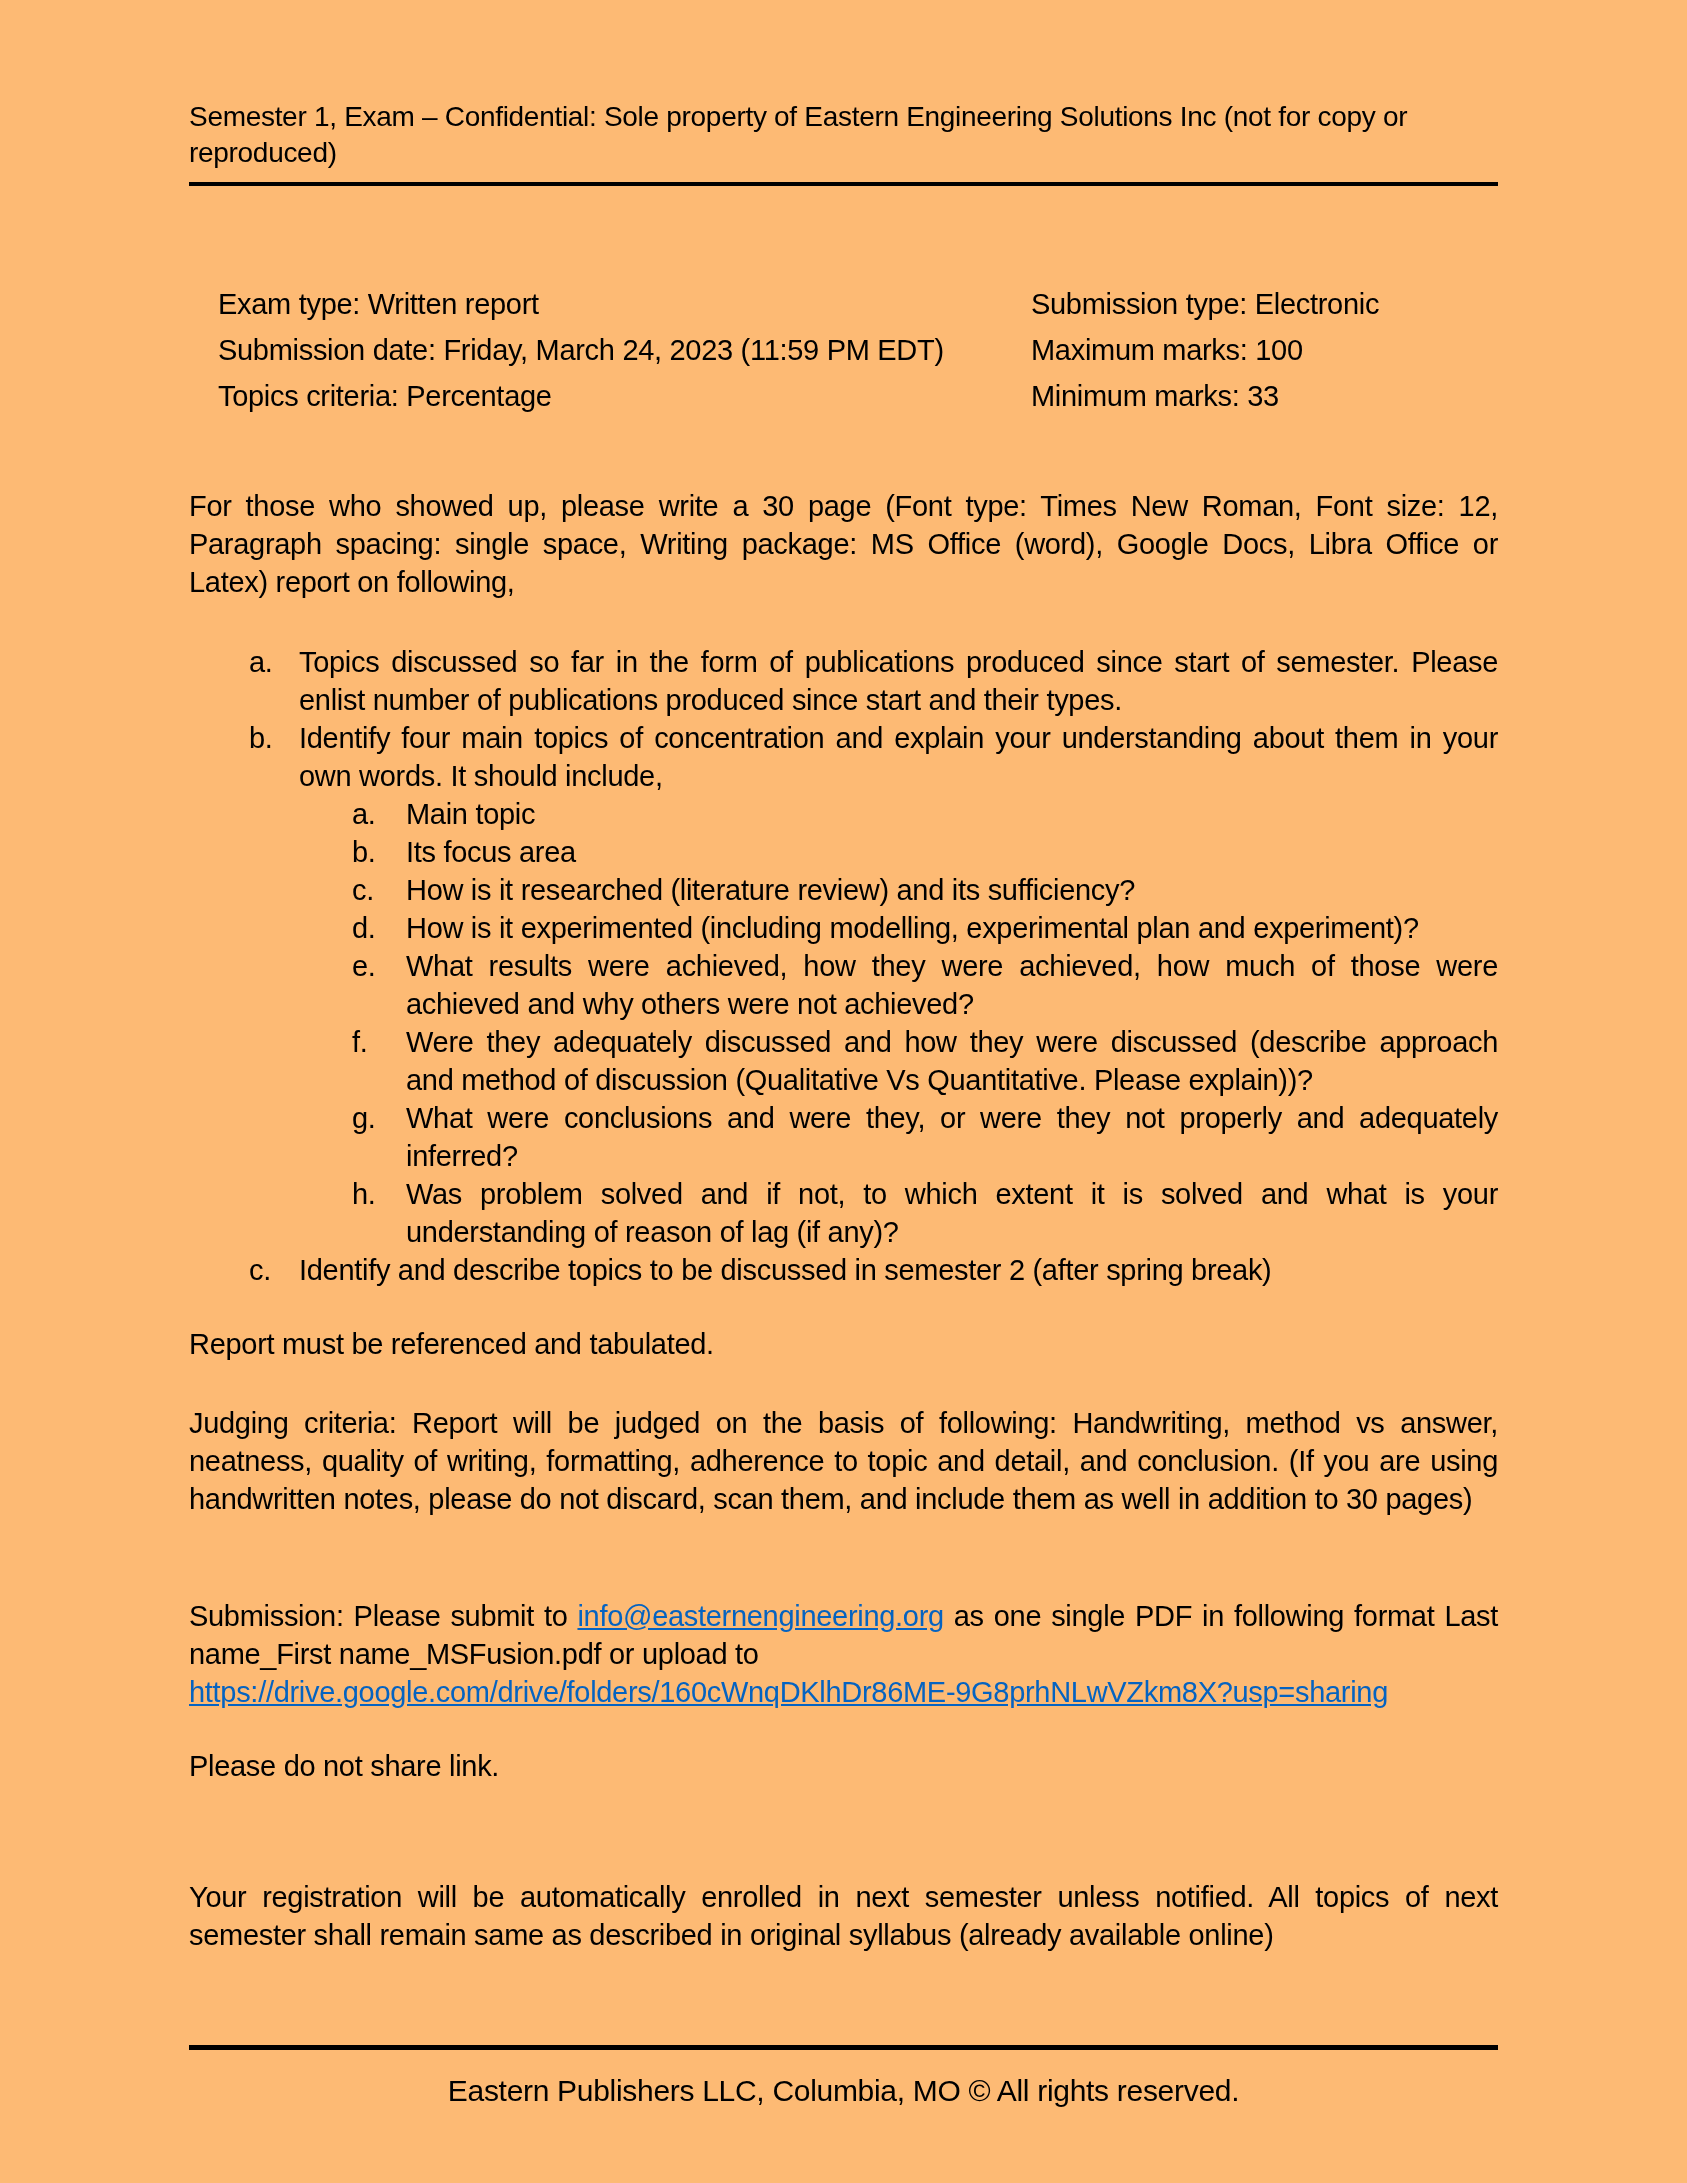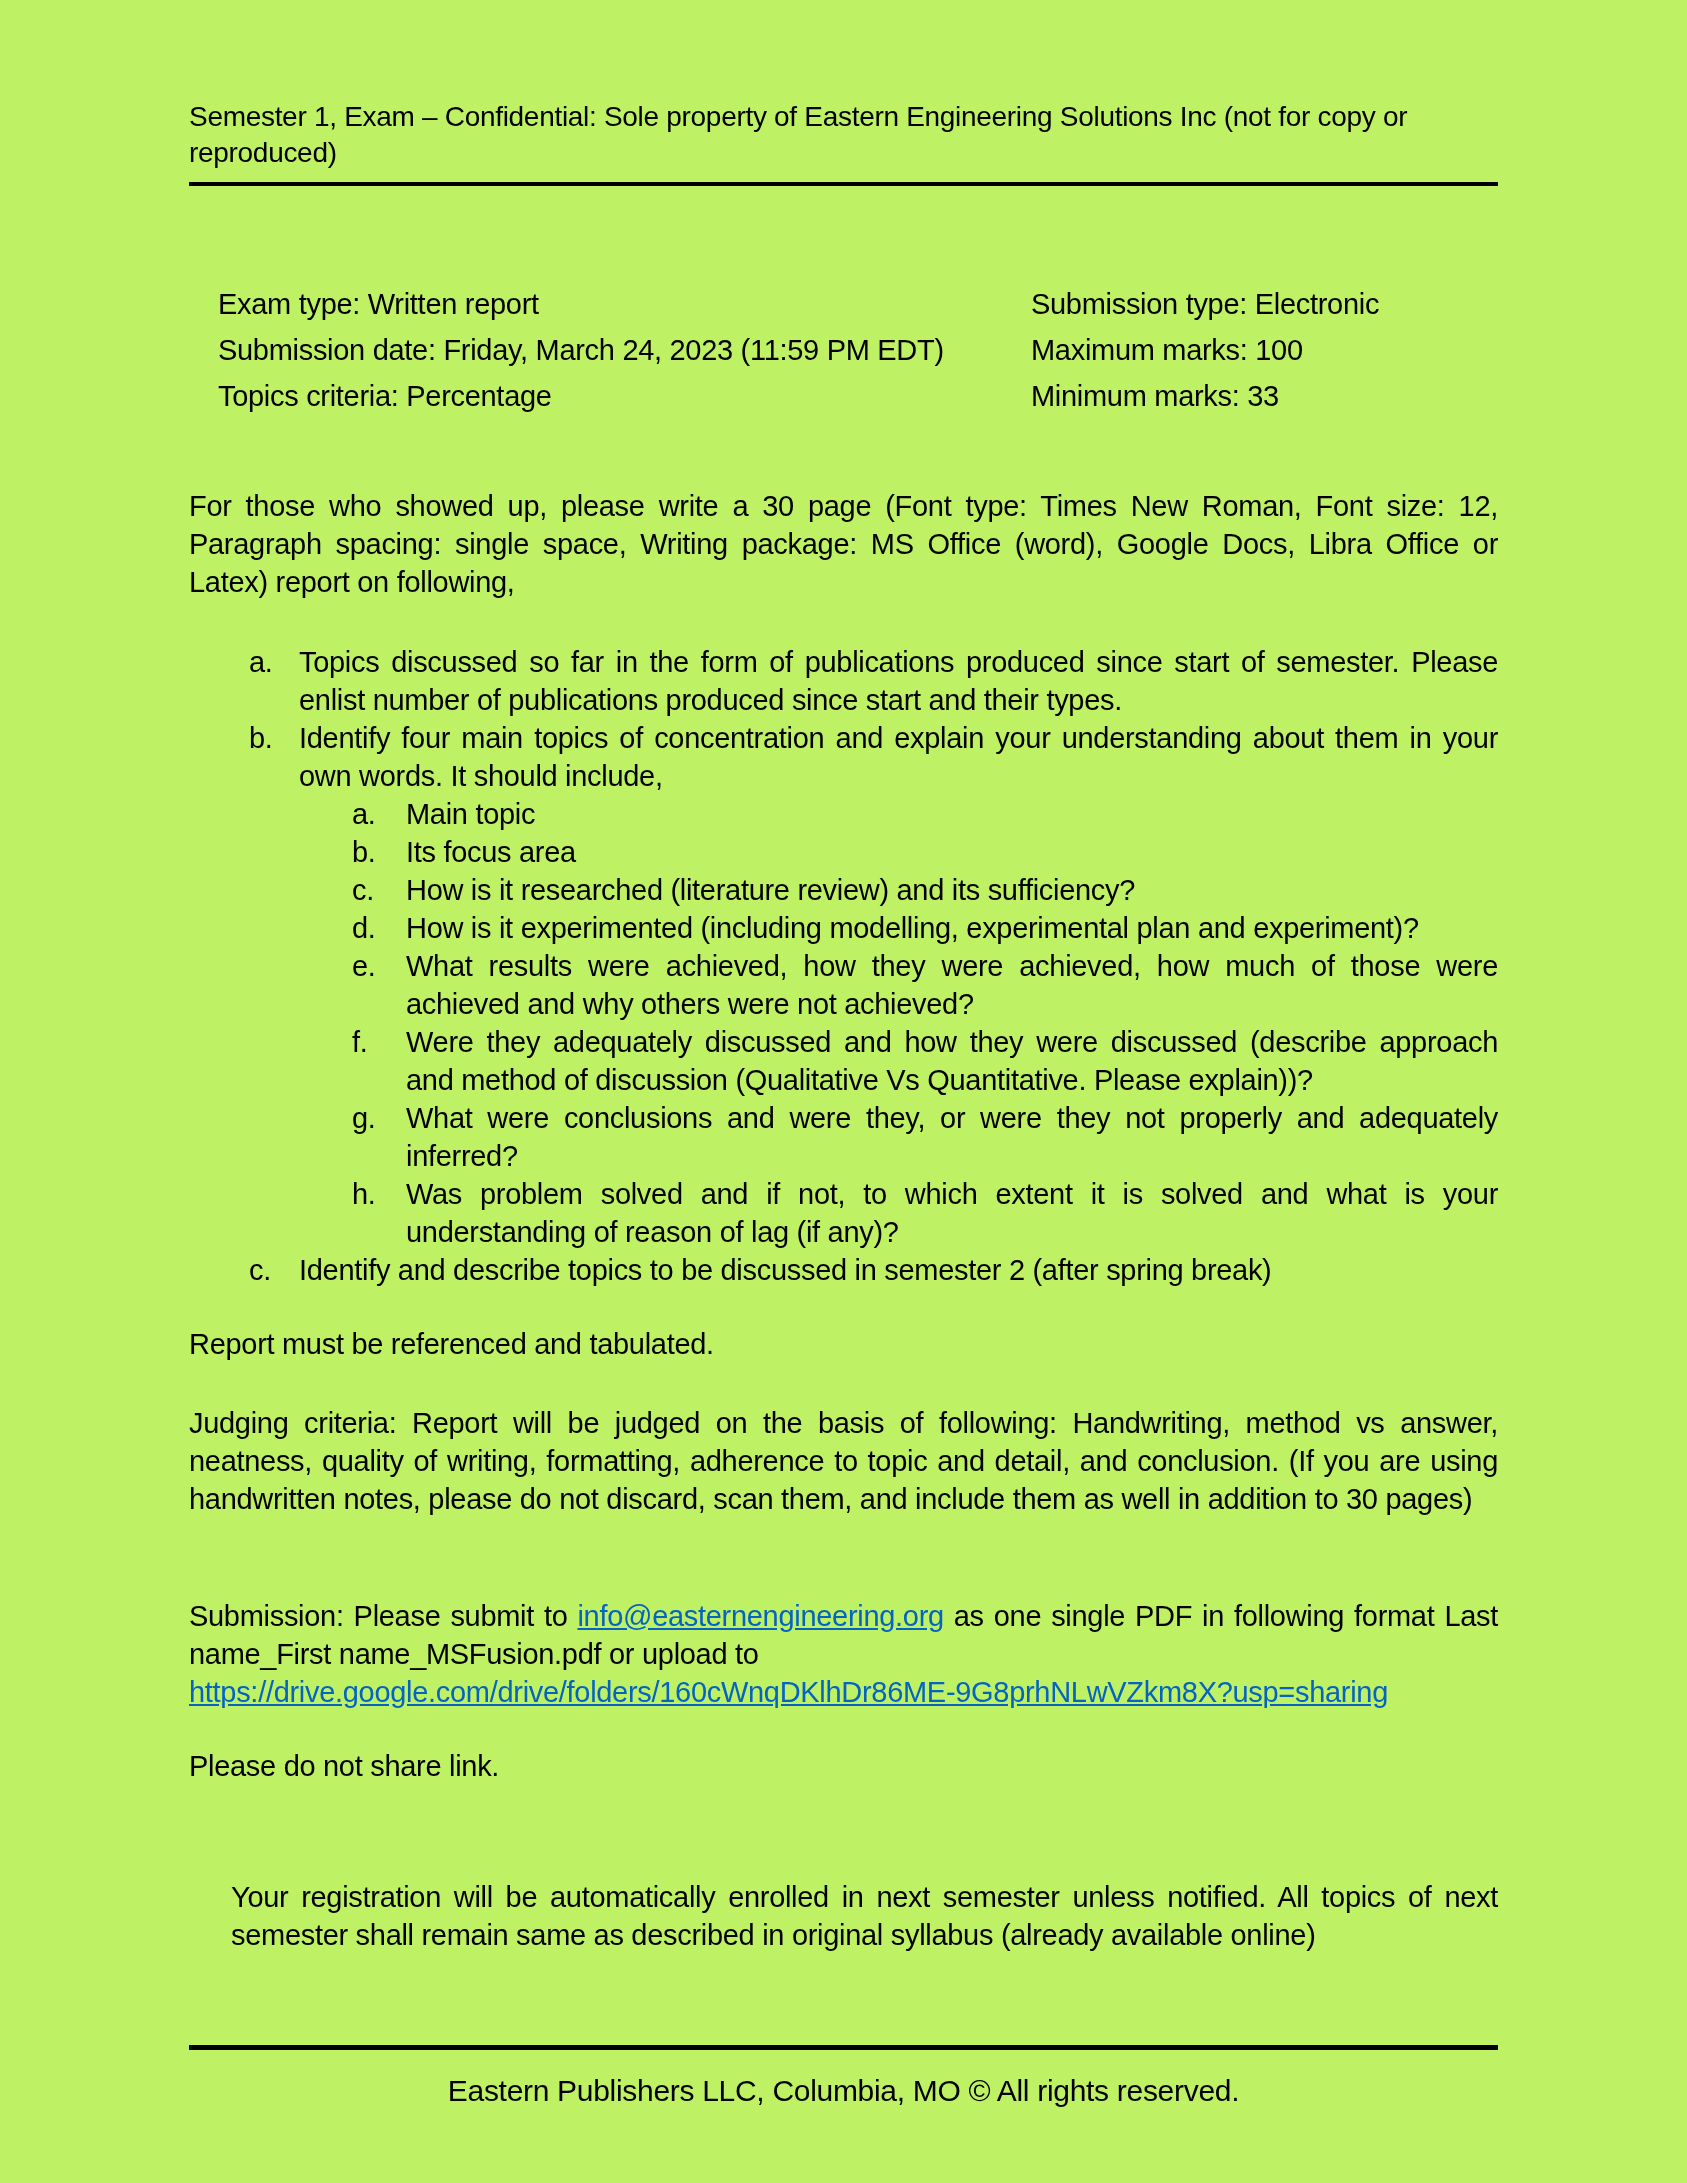--- a/index.html
+++ b/index.html
@@ -1,21 +1,21 @@
 <!DOCTYPE html>
 <html style="font-size:10.6px"><head>
 <meta charset="utf-8">
 <style>
   html, body { margin: 0; padding: 0; background: #ffffff; }
   .page {
     position: relative;
     width: 1687px;
     height: 2183px;
     margin: 0 auto;
-    background: #bef264;
+    background: #fdba74;
     color: #000000;
     font-family: "Liberation Sans", sans-serif;
     font-size: 29px;
     letter-spacing: -0.3px;
     line-height: 38px;
     box-sizing: border-box;
     padding: 99px 189px 0 189px;
     overflow: hidden;
   }
   .doc-header {
@@ -41,21 +41,21 @@
   .li { display: flex; }
   .li-outer { margin-left: 60px; }
   .li-inner { margin-left: 163px; }
   .marker { flex: none; width: 50px; }
   .li-inner .marker { width: 54px; }
   .li-text { flex: 1; text-align: justify; }
   .report-note { margin-top: 36px; }
   .judging { margin-top: 41px; }
   .submission { margin-top: 79px; }
   .share-note { margin-top: 36px; }
-  .registration { margin-top: 93px; margin-left: 42px; }
+  .registration { margin-top: 93px; }
   a.link { color: #0563C1; text-decoration: underline; cursor: pointer; }
   a.block-link { display: block; text-align: left; }
   .doc-footer {
     position: absolute;
     left: 189px;
     right: 189px;
     bottom: 74px;
     border-top: 5.3px solid #000000;
     padding-top: 22px;
     text-align: center;

